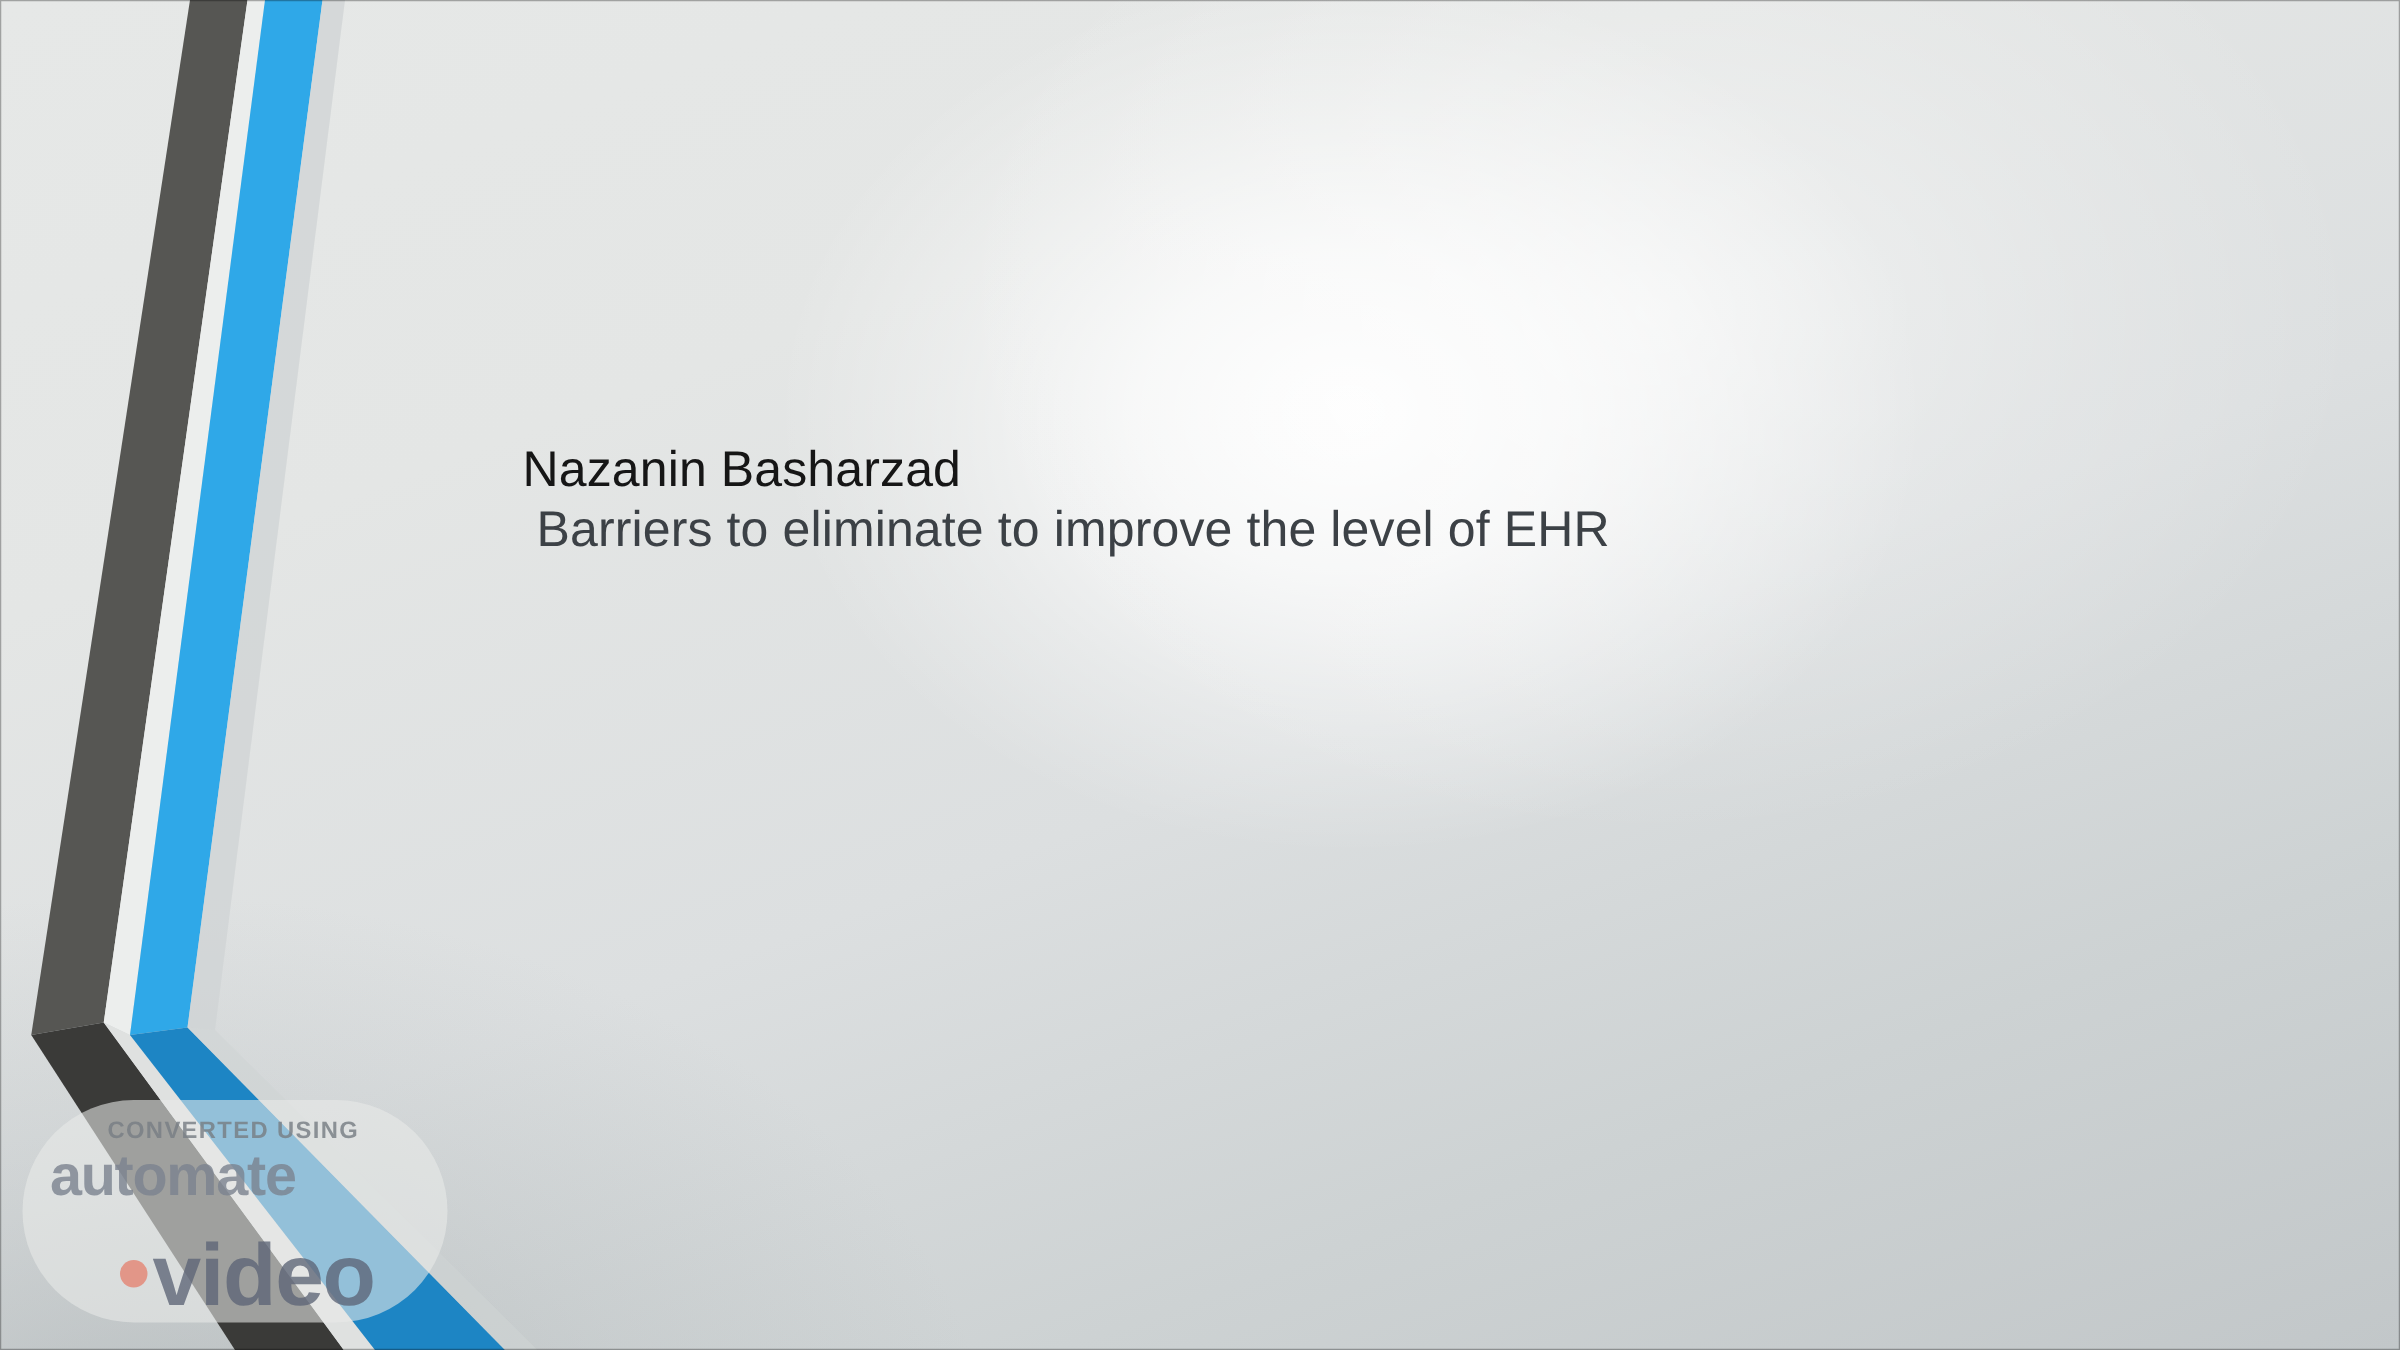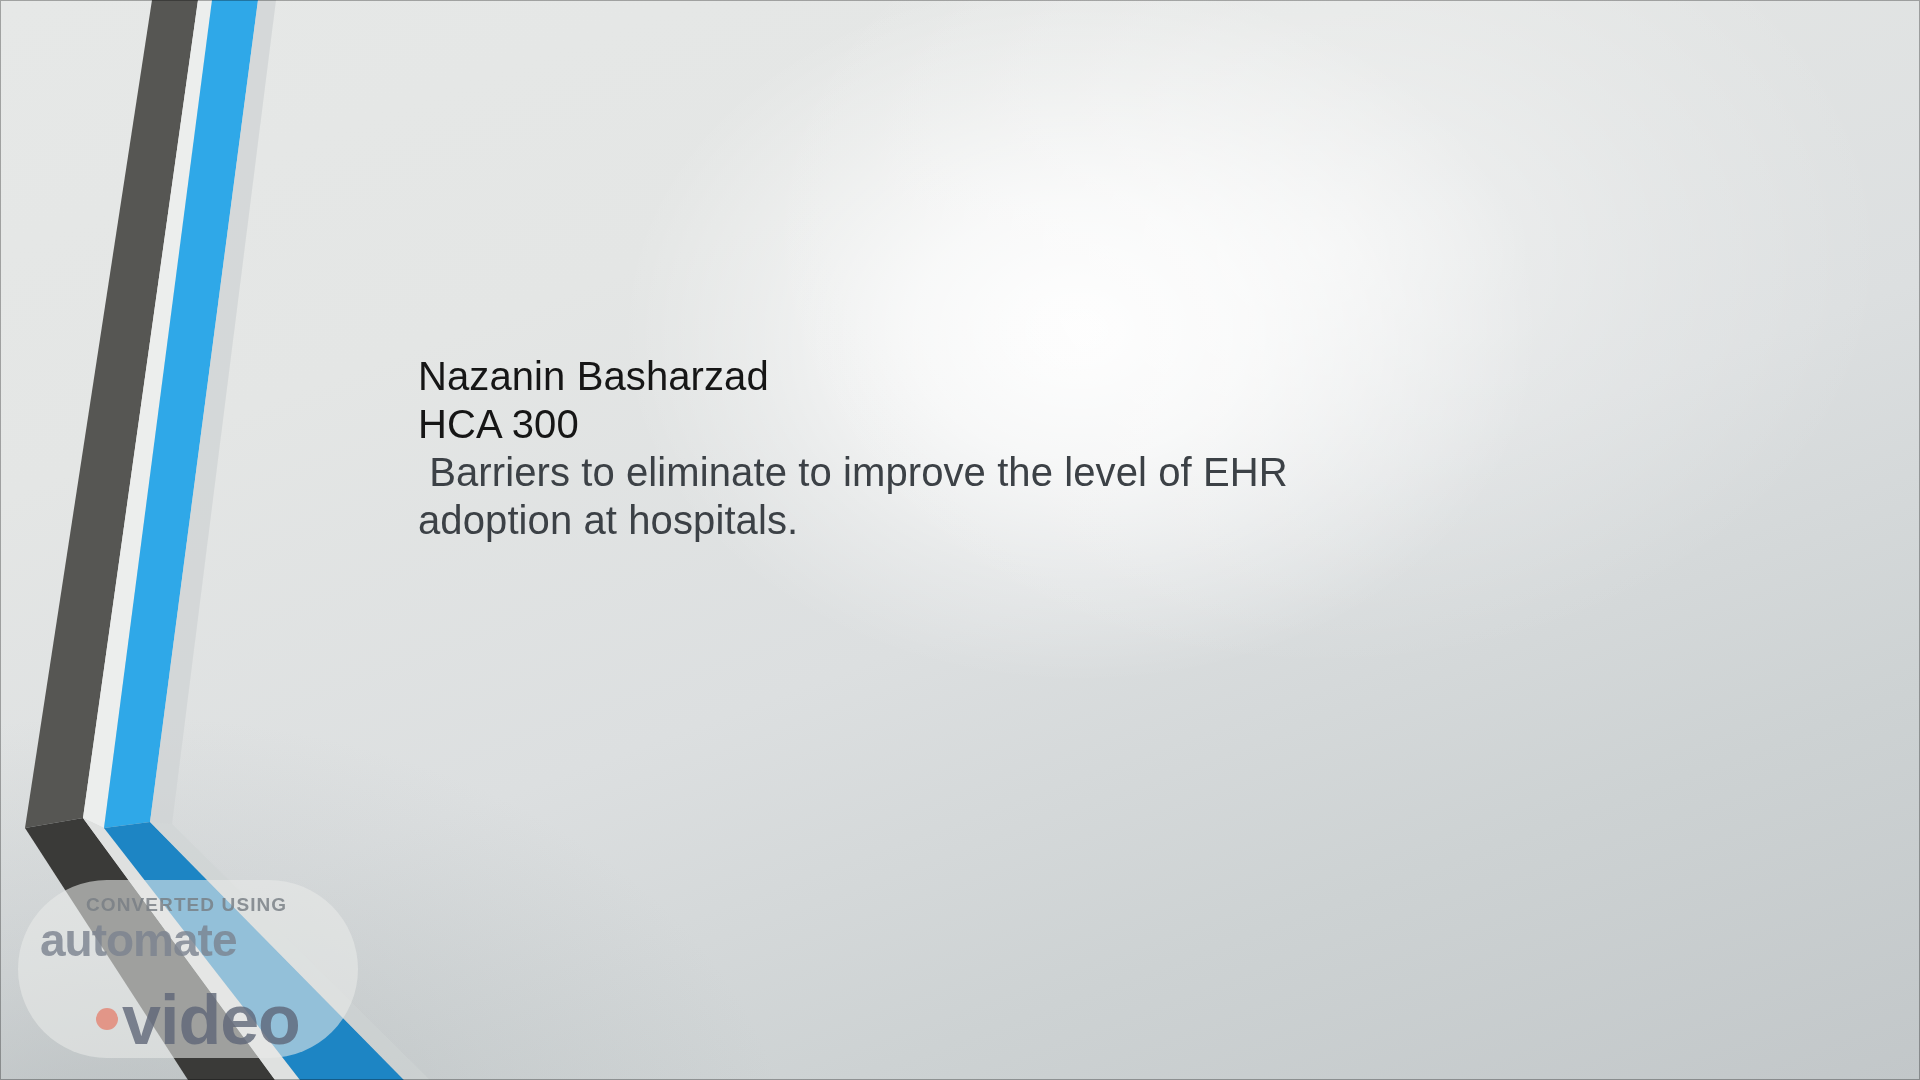--- a/index.html
+++ b/index.html
@@ -165,23 +165,21 @@
     <polygon points="212,0 258,0 150,822 104,828" fill="#2fa8e8"></polygon>
 
     <polygon points="104,828 150,822 404,1080 300,1080" fill="#1d85c4"></polygon>
 
     <polygon points="258,0 276,0 172,824 150,822" fill="#cfd3d4" opacity="0.75"></polygon>
     <polygon points="150,822 172,824 430,1080 404,1080" fill="#cfd3d4" opacity="0.6"></polygon>
   </svg>
 
   <div class="text-block">
     <div class="line dark" style="color: rgb(22, 22, 22);">Nazanin Basharzad</div>
-    <div class="line dark" style="color: rgb(22, 22, 22);">HCA 300</div>
     <div class="line slate" style="color: rgb(60, 65, 70);"> Barriers to eliminate to improve the level of EHR</div>
-    <div class="line slate" style="color: rgb(60, 65, 70);">adoption at hospitals.</div>
   </div>
 
   <div class="watermark">
     <div class="wm-plate"></div>
     <div class="wm-kicker">CONVERTED USING</div>
     <div class="wm-main">automate</div>
     <div class="wm-dot" style="background: rgb(226, 150, 136);"></div>
     <div class="wm-sub">video</div>
   </div>
 

